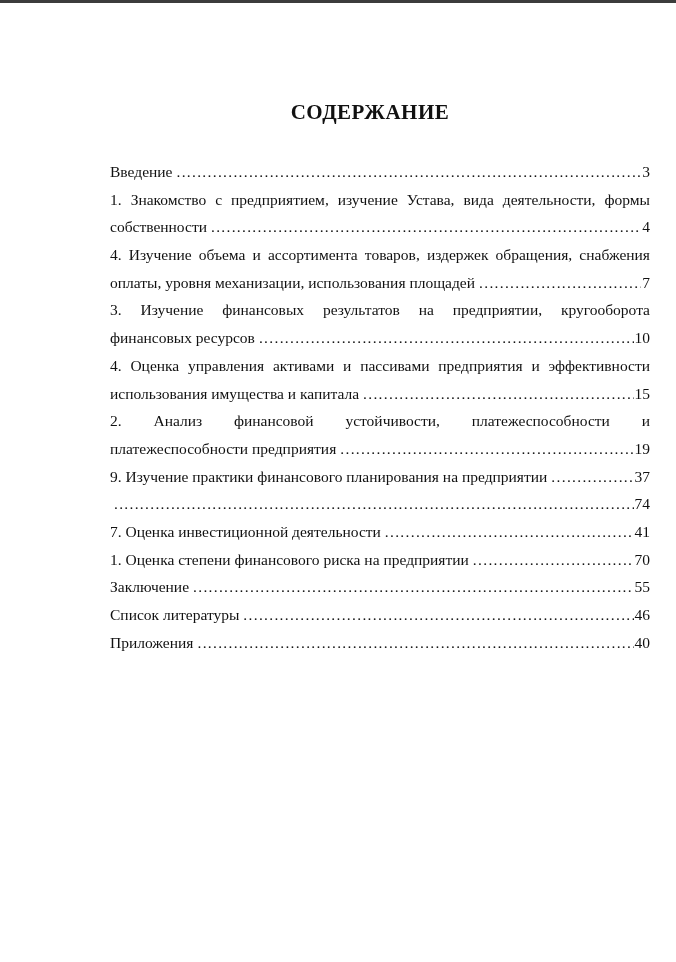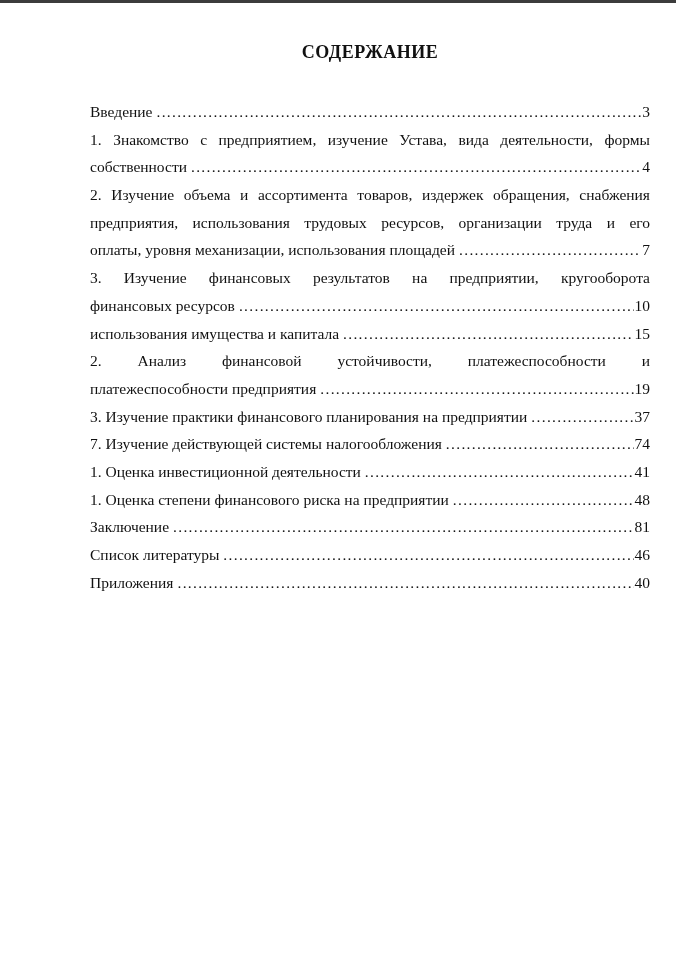--- a/index.html
+++ b/index.html
@@ -29,29 +29,30 @@
     background: #3c3c3c;
   }
   .content {
     position: absolute;
     top: 0;
     left: 90px;
     width: 560px;
   }
   .title {
     margin: 0;
-    padding-top: 42px;
-    font-size: 18px;
+    padding-top: 102px;
+    font-size: 21px;
     font-weight: bold;
     letter-spacing: 0.5px;
     line-height: 20px;
     text-align: center;
   }
   .toc {
     margin-top: 36px;
+    margin-left: 20px;
   }
   .toc-line {
     font-size: 15.5px;
     line-height: 27.7px;
     height: 27.7px;
     overflow: hidden;
   }
   .toc-line-justified {
     text-align: justify;
     text-align-last: justify;
@@ -98,68 +99,67 @@
           <span class="toc-entry-text">Введение</span>
           <span class="toc-leader"></span>
           <span class="toc-page">3</span>
         </div>
         <div class="toc-line toc-line-justified">1. Знакомство с предприятием, изучение Устава, вида деятельности, формы</div>
         <div class="toc-line toc-line-leader">
           <span class="toc-entry-text">собственности</span>
           <span class="toc-leader"></span>
           <span class="toc-page">4</span>
         </div>
-        <div class="toc-line toc-line-justified">2. Изучение объема и ассортимента товаров, издержек обращения, снабжения</div>
-        <div class="toc-line toc-line-justified">предприятия, использования трудовых ресурсов, организации труда и его</div>
+        <div class="toc-line toc-line-justified">4. Изучение объема и ассортимента товаров, издержек обращения, снабжения</div>
         <div class="toc-line toc-line-leader">
           <span class="toc-entry-text">оплаты, уровня механизации, использования площадей</span>
           <span class="toc-leader"></span>
           <span class="toc-page">7</span>
         </div>
         <div class="toc-line toc-line-justified">3. Изучение финансовых результатов на предприятии, кругооборота</div>
         <div class="toc-line toc-line-leader">
           <span class="toc-entry-text">финансовых ресурсов</span>
           <span class="toc-leader"></span>
           <span class="toc-page">10</span>
         </div>
+        <div class="toc-line toc-line-justified">4. Оценка управления активами и пассивами предприятия и эффективности</div>
         <div class="toc-line toc-line-leader">
           <span class="toc-entry-text">использования имущества и капитала</span>
           <span class="toc-leader"></span>
           <span class="toc-page">15</span>
         </div>
         <div class="toc-line toc-line-justified">2. Анализ финансовой устойчивости, платежеспособности и</div>
         <div class="toc-line toc-line-leader">
           <span class="toc-entry-text">платежеспособности предприятия</span>
           <span class="toc-leader"></span>
           <span class="toc-page">19</span>
         </div>
         <div class="toc-line toc-line-leader">
-          <span class="toc-entry-text">3. Изучение практики финансового планирования на предприятии</span>
+          <span class="toc-entry-text">9. Изучение практики финансового планирования на предприятии</span>
           <span class="toc-leader"></span>
           <span class="toc-page">37</span>
         </div>
         <div class="toc-line toc-line-leader">
-          <span class="toc-entry-text">7. Изучение действующей системы налогообложения</span>
           <span class="toc-leader"></span>
           <span class="toc-page">74</span>
         </div>
         <div class="toc-line toc-line-leader">
-          <span class="toc-entry-text">1. Оценка инвестиционной деятельности</span>
+          <span class="toc-entry-text">7. Оценка инвестиционной деятельности</span>
           <span class="toc-leader"></span>
           <span class="toc-page">41</span>
         </div>
         <div class="toc-line toc-line-leader">
           <span class="toc-entry-text">1. Оценка степени финансового риска на предприятии</span>
           <span class="toc-leader"></span>
-          <span class="toc-page">48</span>
+          <span class="toc-page">70</span>
         </div>
         <div class="toc-line toc-line-leader">
           <span class="toc-entry-text">Заключение</span>
           <span class="toc-leader"></span>
-          <span class="toc-page">81</span>
+          <span class="toc-page">55</span>
         </div>
         <div class="toc-line toc-line-leader">
           <span class="toc-entry-text">Список литературы</span>
           <span class="toc-leader"></span>
           <span class="toc-page">46</span>
         </div>
         <div class="toc-line toc-line-leader">
           <span class="toc-entry-text">Приложения</span>
           <span class="toc-leader"></span>
           <span class="toc-page">40</span>

